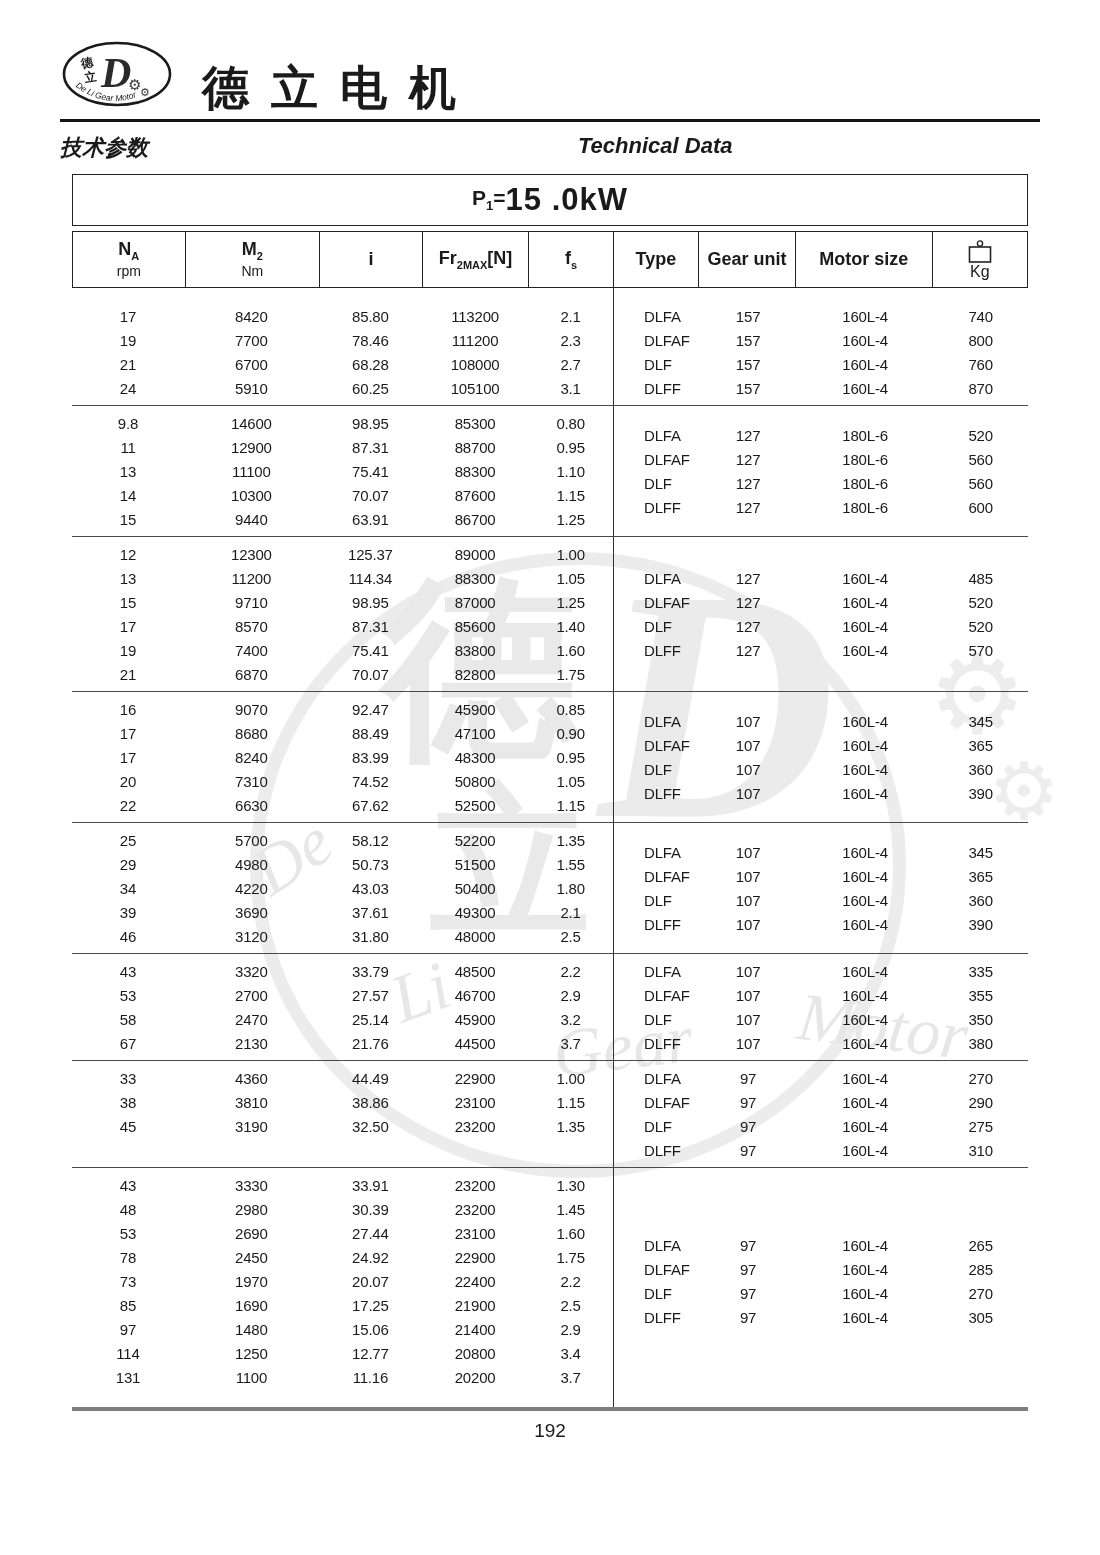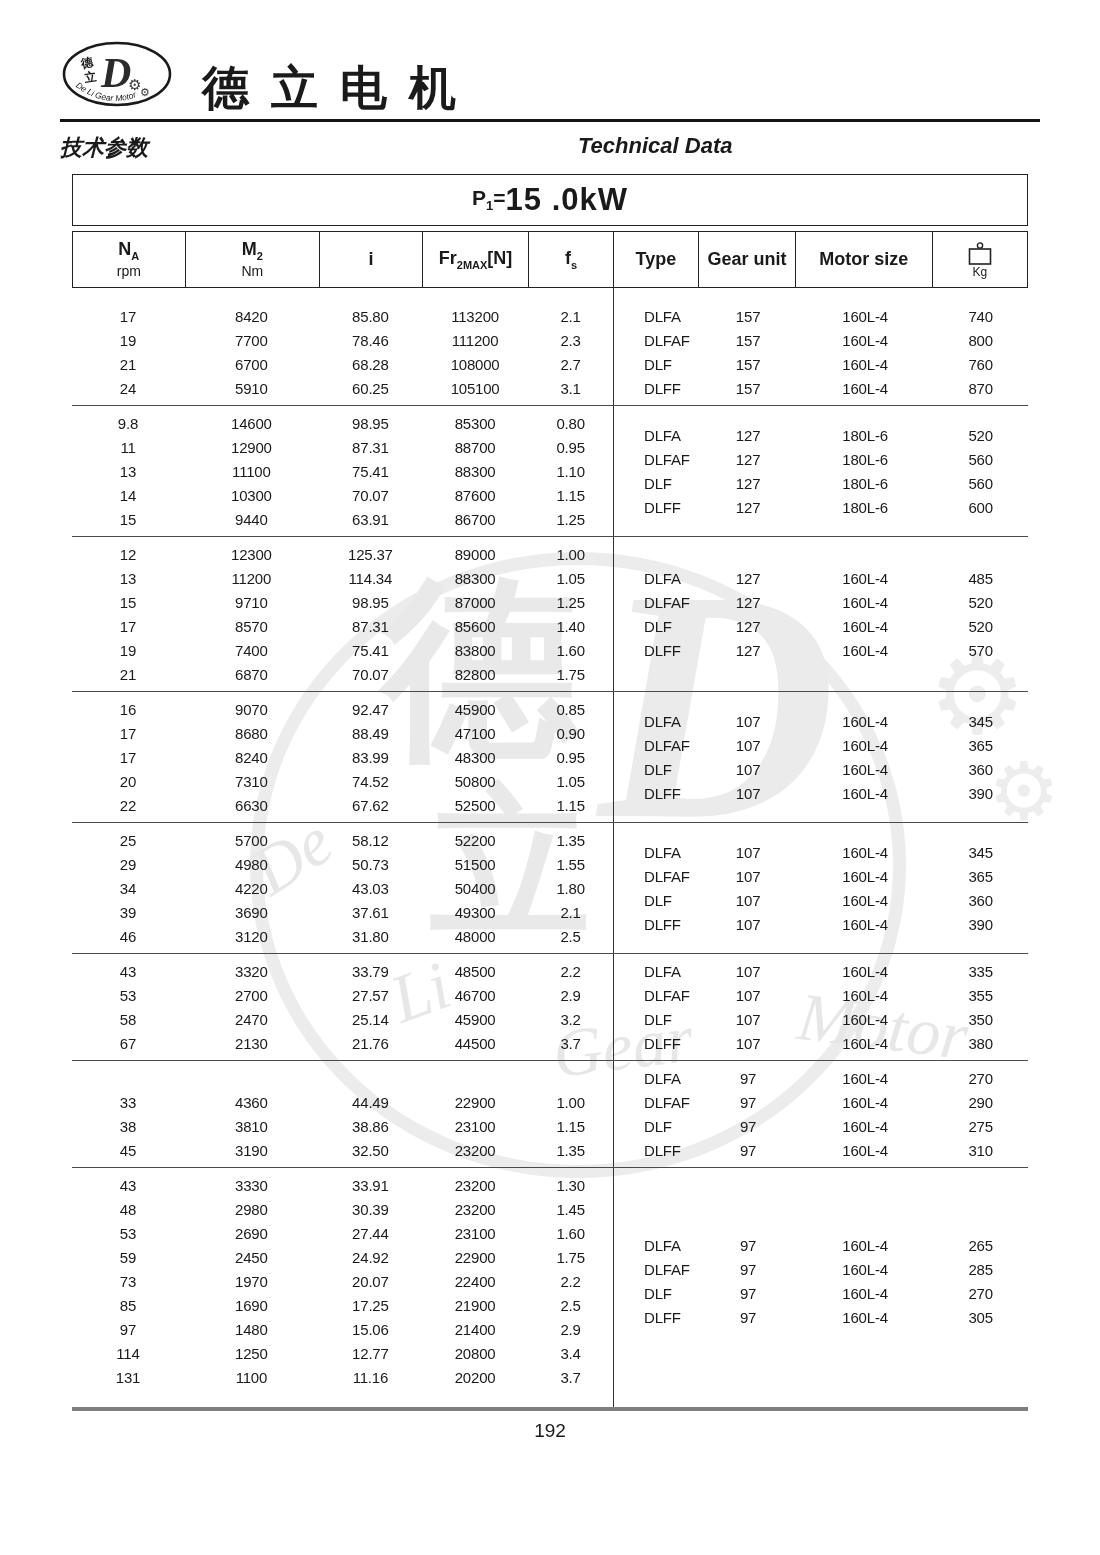--- a/index.html
+++ b/index.html
@@ -42,26 +42,26 @@
   .head-row{margin:5px 12px 0;border:1.6px solid #222;display:flex;height:55px;box-sizing:content-box;}
   .hcell{border-left:1.3px solid #222;display:flex;flex-direction:column;justify-content:center;align-items:center;box-sizing:border-box;}
   .hcell:first-child{border-left:none;}
   .h-main{font-size:18px;font-weight:bold;line-height:1.1;}
   .h-main sub{font-size:11px;font-weight:bold;}
   .h-main .sfx{font-size:18px;}
   .h-unit{font-size:14px;margin-top:1px;}
   .hw1{width:11.7%;}.hw2{width:14.1%;}.hw3{width:10.8%;}.hw4{width:11.1%;}.hw5{width:8.9%;}
   .hw6{width:8.9%;}.hw7{width:10.2%;}.hw8{width:14.3%;align-items:center;}.hw9{flex:1;}
   .kg-icon{display:block;margin:0 auto;}
-  .kg-label{font-size:12px;margin-top:0;line-height:1;}
+  .kg-label{font-size:16px;margin-top:0;line-height:1;}
 
   .tbody{margin:0 12px;border-bottom:4px solid #7e7e7e;}
   .group{display:flex;border-bottom:1.5px solid #4a4a4a;}
   .group:last-child{border-bottom:none;}
-  .group-left{width:56.6%;box-sizing:border-box;padding:5px 0;display:flex;flex-direction:column;justify-content:flex-end;}
+  .group-left{width:56.6%;box-sizing:border-box;padding:5px 0;display:flex;flex-direction:column;justify-content:flex-start;}
   .group-right{width:43.4%;box-sizing:border-box;border-left:1.3px solid #333;padding:5px 0;display:flex;flex-direction:column;justify-content:flex-start;}
   .group.align-center .group-right{justify-content:center;}
   .group:first-child .group-left,.group:first-child .group-right{padding-top:16px;}
   .group:last-child .group-left,.group:last-child .group-right{padding-bottom:18px;}
   .row{display:flex;height:24px;align-items:center;flex:none;}
   .cell{box-sizing:border-box;font-size:15px;text-align:center;white-space:nowrap;letter-spacing:-0.2px;}
   .c-na{width:20.7%;}.c-m2{width:24.9%;}.c-i{width:19.1%;}.c-fr{width:19.6%;}.c-fs{width:15.7%;}
   .c-type{width:20.6%;text-align:left;padding-left:30px;}
   .c-gear{width:23.6%;}.c-motor{width:33%;}.c-kg{width:22.9%;}
 
@@ -600,21 +600,21 @@
               <div class="cell c-fs">1.45</div>
             </div>
             <div class="row">
               <div class="cell c-na">53</div>
               <div class="cell c-m2">2690</div>
               <div class="cell c-i">27.44</div>
               <div class="cell c-fr">23100</div>
               <div class="cell c-fs">1.60</div>
             </div>
             <div class="row">
-              <div class="cell c-na">59</div>
+              <div class="cell c-na">78</div>
               <div class="cell c-m2">2450</div>
               <div class="cell c-i">24.92</div>
               <div class="cell c-fr">22900</div>
               <div class="cell c-fs">1.75</div>
             </div>
             <div class="row">
               <div class="cell c-na">73</div>
               <div class="cell c-m2">1970</div>
               <div class="cell c-i">20.07</div>
               <div class="cell c-fr">22400</div>

